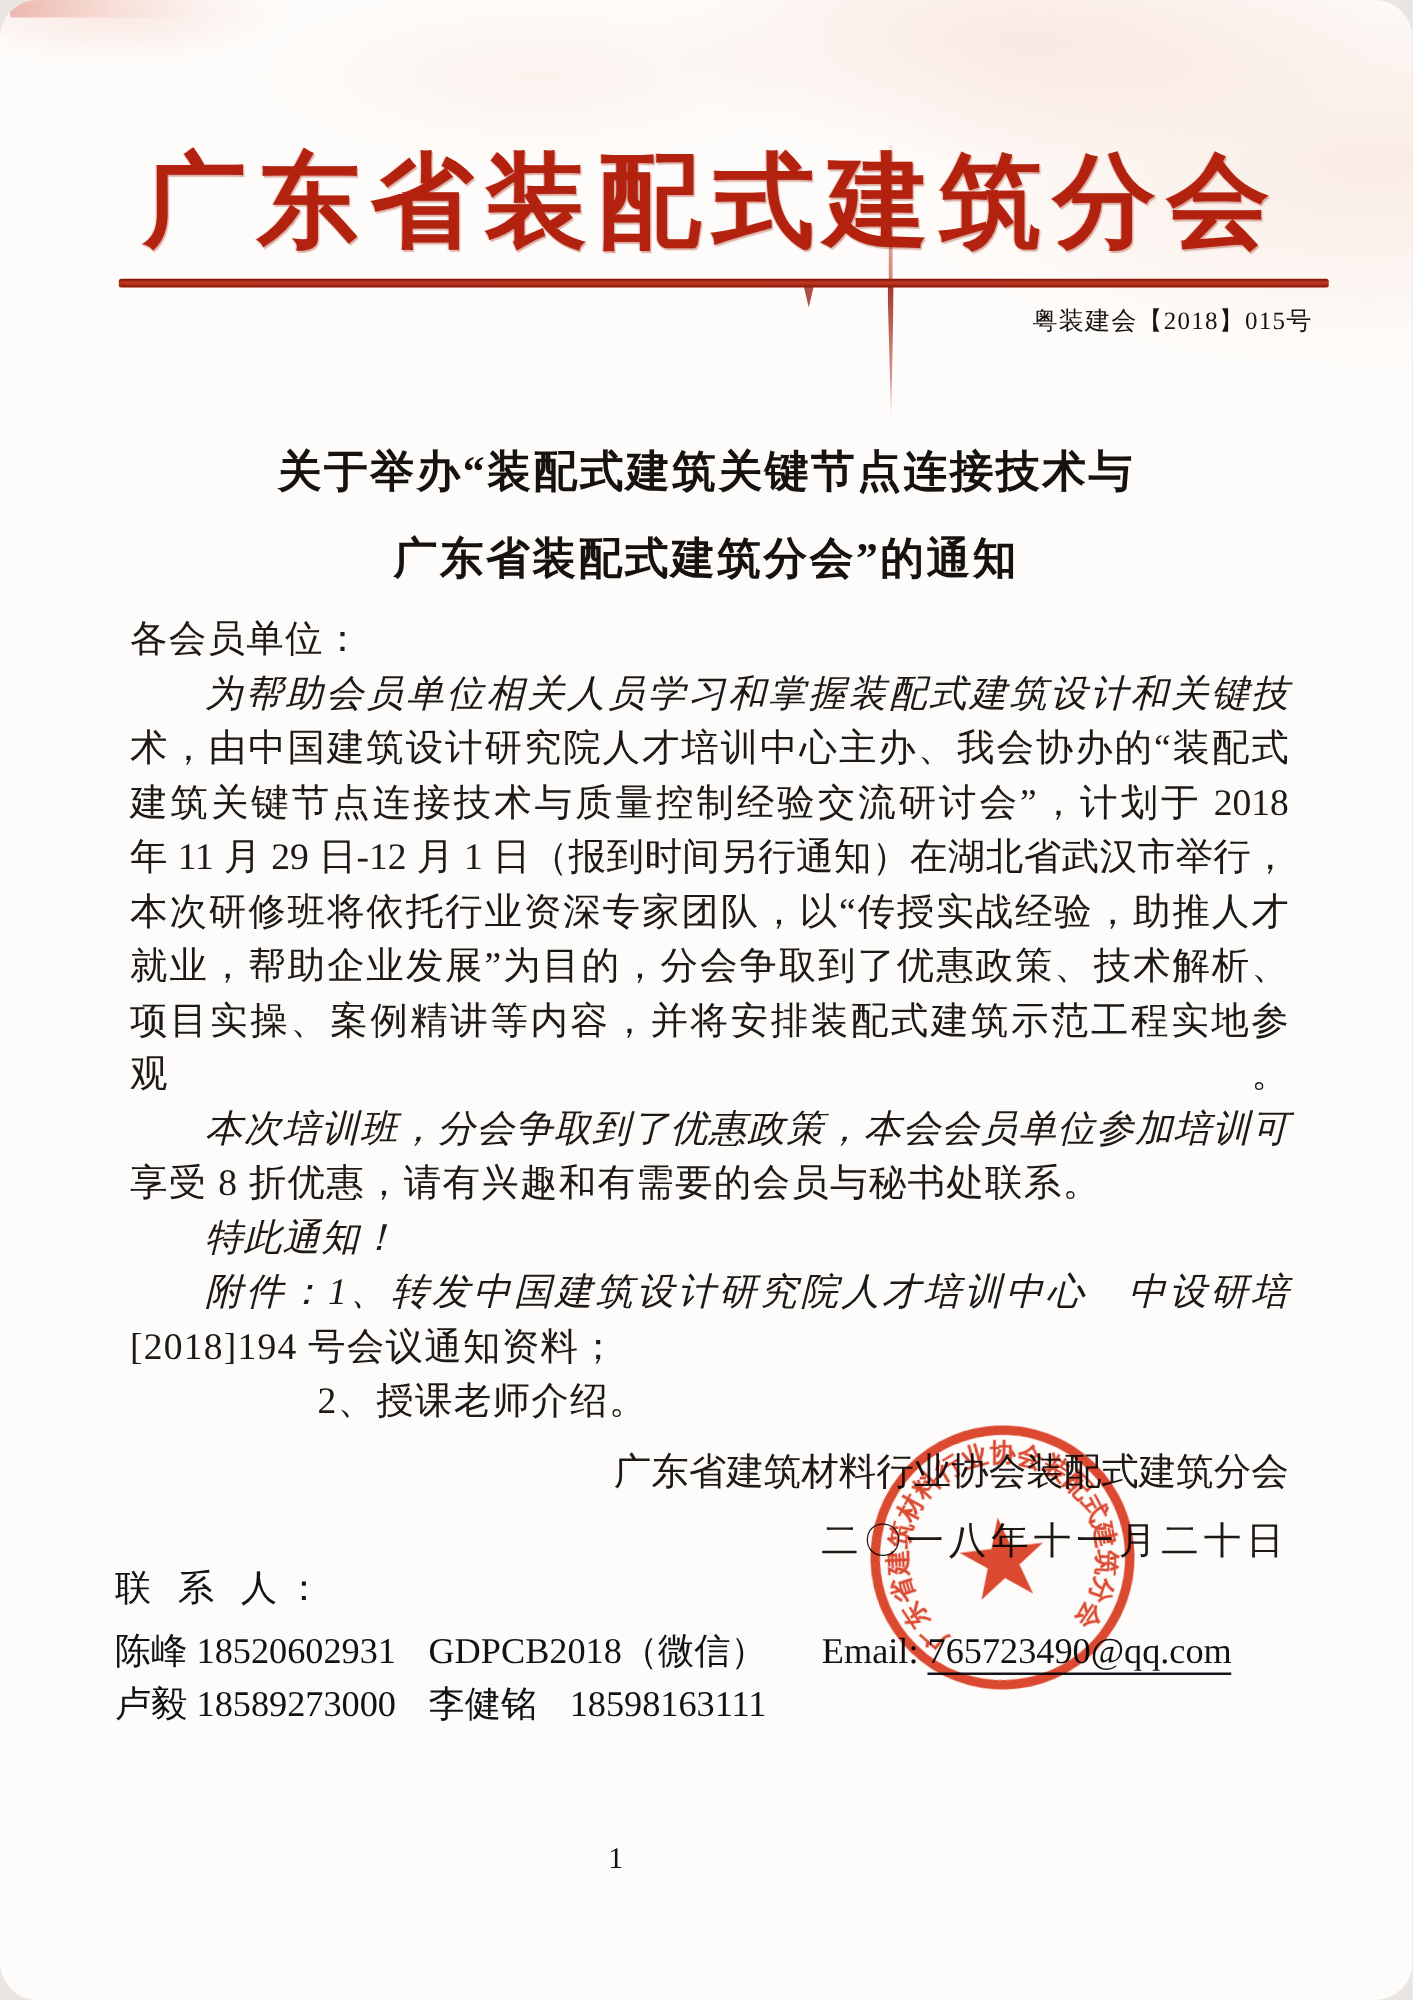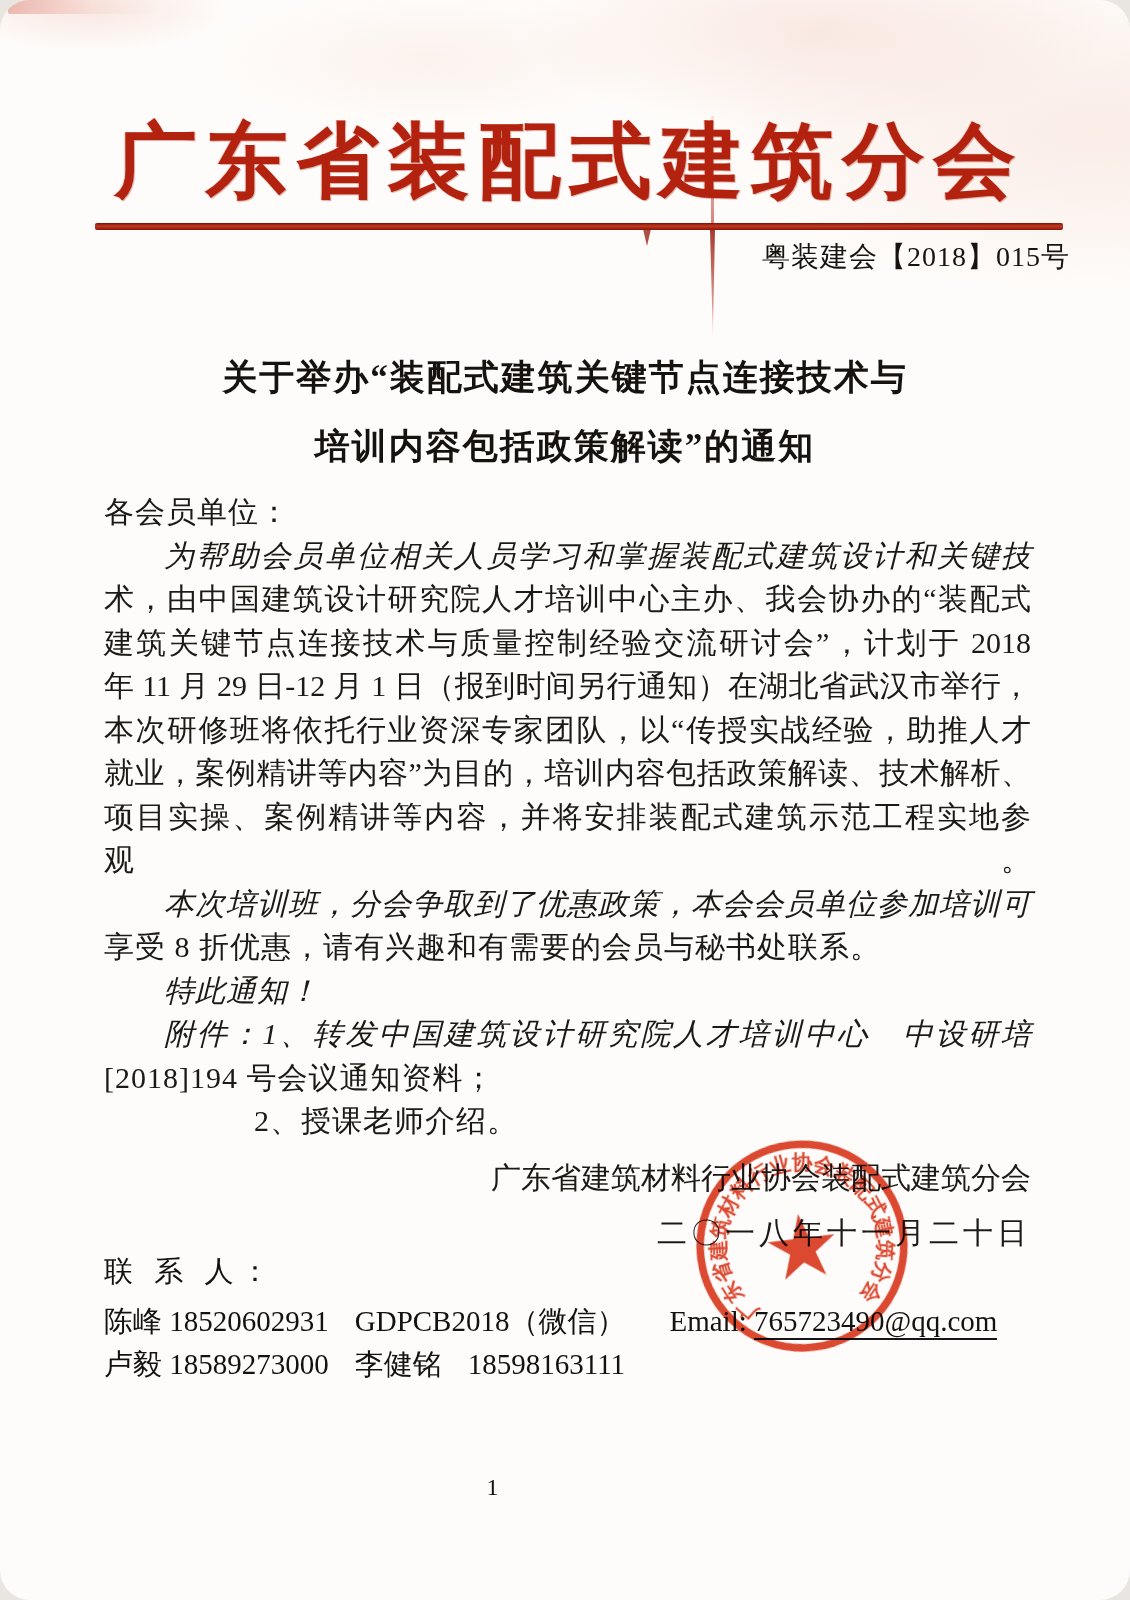--- a/index.html
+++ b/index.html
@@ -51,22 +51,22 @@
     letter-spacing: 9px; text-indent: 9px;
     color: #b3220f;
     text-shadow: 1px 1px 1px rgba(150,25,10,.35), -1px 0 0 rgba(200,60,40,.25);
   }
   .red-rule {
     position: absolute; top: 223px; left: 95px; width: 968px; height: 7px;
     background: linear-gradient(to bottom, #7e1207 0%, #c23a22 45%, #8a1509 100%);
     border-radius: 2px;
   }
   .doc-number {
-    position: absolute; top: 240px; right: 60px;
-    font-size: 28px; line-height: 34px; letter-spacing: 1px; color: #161310;
+    position: absolute; top: 240px; right: 80px;
+    font-size: 20px; line-height: 34px; letter-spacing: 1px; color: #161310;
   }
 
   
   .doc-title {
     position: absolute; top: 343px; left: 0; width: 100%;
     text-align: center;
     font-size: 35px; line-height: 69px; font-weight: 700;
     letter-spacing: 2px; color: #15120f;
   }
 
@@ -84,21 +84,21 @@
   
   .signature {
     position: absolute; top: 1150px; right: 99px;
     text-align: right;
     font-size: 30px; line-height: 55px; color: #1c1916;
   }
   .signature .date { letter-spacing: 4px; }
 
   
   .contacts {
-    position: absolute; top: 1250px; left: 104px;
+    position: absolute; top: 1250px; left: 92px;
     font-size: 29px; line-height: 43px; color: #141210;
   }
   .contacts .c-label { letter-spacing: 7px; margin-bottom: 7px; }
   .c-row .gap-s { display: inline-block; width: 26px; }
   .c-row .gap-m { display: inline-block; width: 44px; }
   .email-link {
     color: #121212; text-decoration: none;
     border-bottom: 2px solid #15151c; padding-bottom: 1px;
   }
 
@@ -127,31 +127,31 @@
   <div class="artifact vline-upper"></div>
   <div class="artifact vline-needle"></div>
   <div class="artifact rule-spike"></div>
 
   <div class="org-title">广东省装配式建筑分会</div>
   <div class="red-rule"></div>
   <div class="doc-number">粤装建会【2018】015号</div>
 
   <div class="doc-title">
     <div>关于举办“装配式建筑关键节点连接技术与</div>
-    <div>培训内容包括政策解读”的通知</div>
+    <div>广东省装配式建筑分会”的通知</div>
   </div>
 
   <main class="body-text">
     <div class="bline">各会员单位：</div>
     <div class="bline indent fill">为帮助会员单位相关人员学习和掌握装配式建筑设计和关键技</div>
     <div class="bline fill">术，由中国建筑设计研究院人才培训中心主办、我会协办的“装配式</div>
     <div class="bline fill">建筑关键节点连接技术与质量控制经验交流研讨会”，计划于 2018</div>
     <div class="bline fill">年 11 月 29 日-12 月 1 日（报到时间另行通知）在湖北省武汉市举行，</div>
     <div class="bline fill">本次研修班将依托行业资深专家团队，以“传授实战经验，助推人才</div>
-    <div class="bline fill">就业，案例精讲等内容”为目的，培训内容包括政策解读、技术解析、</div>
+    <div class="bline fill">就业，帮助企业发展”为目的，分会争取到了优惠政策、技术解析、</div>
     <div class="bline fill">项目实操、案例精讲等内容，并将安排装配式建筑示范工程实地参观。</div>
     <div class="bline indent fill">本次培训班，分会争取到了优惠政策，本会会员单位参加培训可</div>
     <div class="bline">享受 8 折优惠，请有兴趣和有需要的会员与秘书处联系。</div>
     <div class="bline indent">特此通知！</div>
     <div class="bline indent fill">附件：1、转发中国建筑设计研究院人才培训中心　中设研培</div>
     <div class="bline">[2018]194 号会议通知资料；</div>
     <div class="bline indent5">2、授课老师介绍。</div>
   </main>
 
   <div class="signature">

